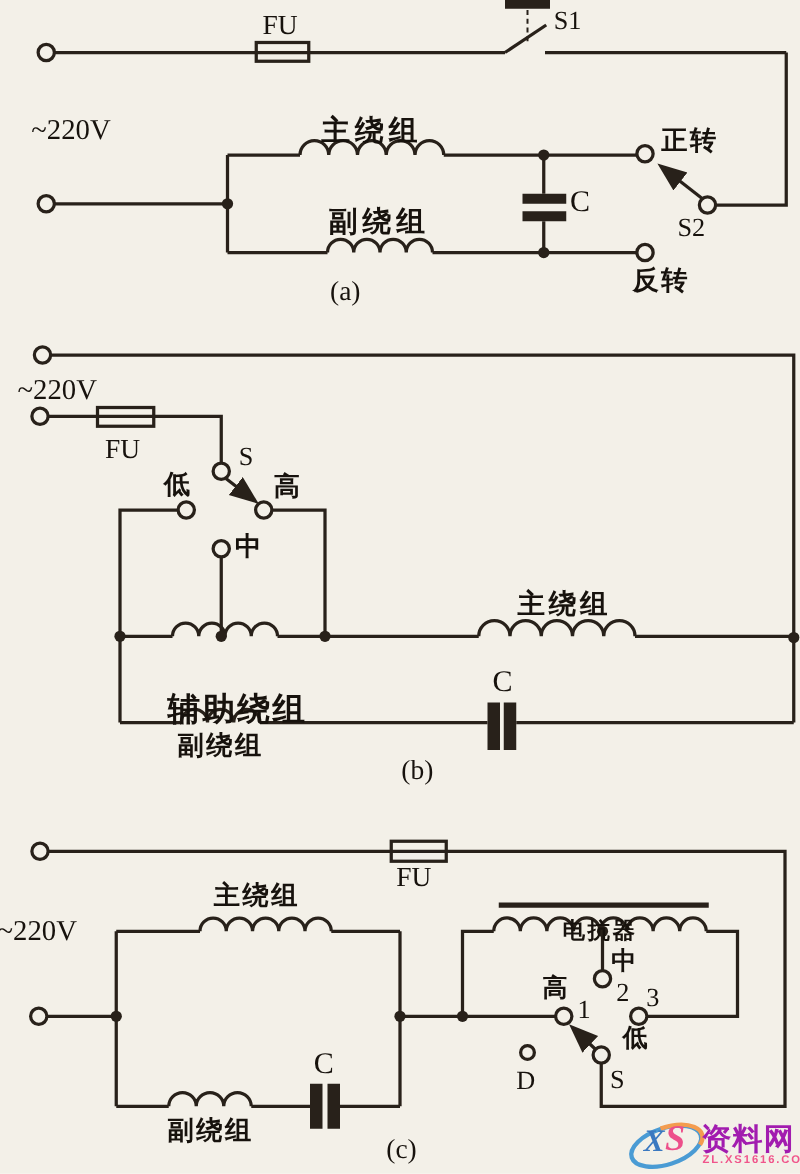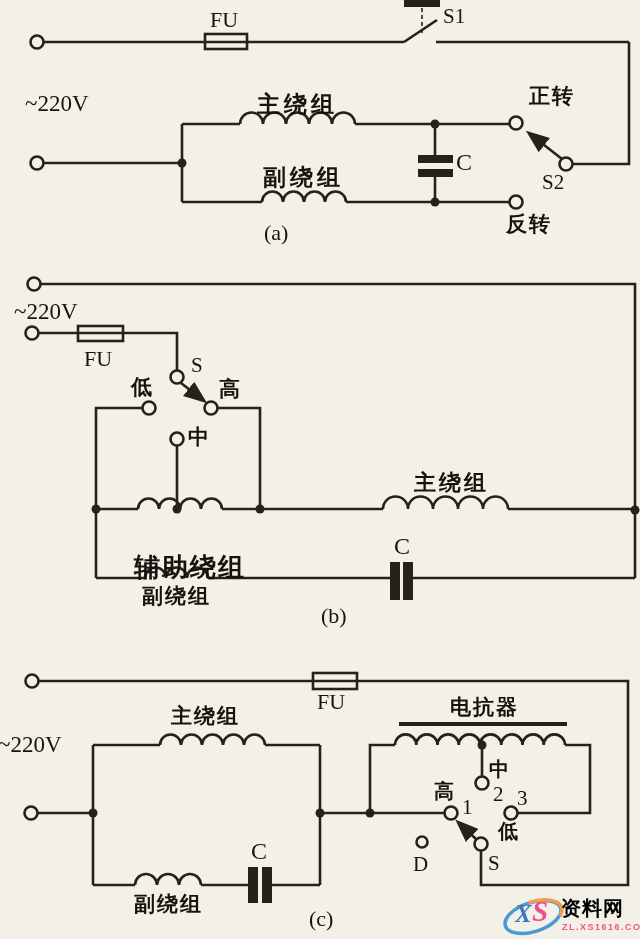--- a/index.html
+++ b/index.html
@@ -17,21 +17,21 @@
     white-space:nowrap;
     line-height:1;
     font-family:"Liberation Serif","DejaVu Serif",serif;
   }
   .cjk{letter-spacing:4px;font-weight:600;}
   .latin{font-weight:500;}
   .caption{font-weight:500;}
   #watermark{position:absolute;left:495px;top:893px;width:145px;height:46px;}
   #watermark .wm-x{position:absolute;left:20px;top:7px;font-size:25px;font-style:italic;font-weight:bold;color:#3b78c0;}
   #watermark .wm-s{position:absolute;left:37px;top:2px;font-size:29px;font-style:italic;font-weight:bold;color:#ed4f8a;}
-  #watermark .wm-name{position:absolute;left:66px;top:2px;font-size:20px;font-weight:bold;color:#000000;letter-spacing:1px;font-family:"Liberation Sans","DejaVu Sans",sans-serif;}
+  #watermark .wm-name{position:absolute;left:66px;top:2px;font-size:24px;font-weight:bold;color:#a21caf;letter-spacing:1px;font-family:"Liberation Sans","DejaVu Sans",sans-serif;}
   #watermark .wm-url{position:absolute;left:67px;top:29px;font-size:9px;font-weight:bold;color:#f0558b;letter-spacing:1.5px;font-family:"Liberation Sans","DejaVu Sans",sans-serif;}
 </style>
 </head>
 <body>
 
 <div id="stage">
 
   <svg id="circuit-svg" width="640" height="939" viewBox="0 0 640 939">
     <defs>
       <marker id="arrow" markerWidth="10" markerHeight="8" refX="7" refY="3.5" orient="auto">
@@ -165,41 +165,41 @@
       <circle cx="422" cy="842" r="5.5" fill="#f3f0e8"></circle>
     </g>
   </svg>
 
   <span class="lbl latin" style="left:210px;top:9px;font-size:22px;">FU</span>
   <span class="lbl latin" style="left:443px;top:6px;font-size:21px;text-align:center;">S1</span>
   <span class="lbl latin" style="left:25px;top:92px;font-size:23px;">~220V</span>
   <span class="lbl cjk" style="left:257px;top:93px;font-size:23px;">主绕组</span>
   <span class="lbl cjk" style="left:263px;top:166px;font-size:23px;">副绕组</span>
   <span class="lbl latin" style="left:456px;top:150px;font-size:24px;">C</span>
-  <span class="lbl cjk" style="left:529px;top:86px;font-size:21px;letter-spacing:2px;">正转</span>
+  <span class="lbl cjk" style="left:529px;top:102px;font-size:21px;letter-spacing:2px;">正转</span>
   <span class="lbl latin" style="left:542px;top:172px;font-size:21px;">S2</span>
   <span class="lbl cjk" style="left:506px;top:214px;font-size:21px;letter-spacing:2px;">反转</span>
   <span class="lbl caption" style="left:264px;top:222px;font-size:22px;">(a)</span>
 
   <span class="lbl latin" style="left:14px;top:300px;font-size:23px;">~220V</span>
   <span class="lbl latin" style="left:84px;top:348px;font-size:22px;">FU</span>
   <span class="lbl latin" style="left:191px;top:355px;font-size:21px;">S</span>
   <span class="lbl cjk" style="left:131px;top:377px;font-size:21px;letter-spacing:0;">低</span>
   <span class="lbl cjk" style="left:219px;top:379px;font-size:21px;letter-spacing:0;">高</span>
   <span class="lbl cjk" style="left:188px;top:427px;font-size:21px;letter-spacing:0;">中</span>
   <span class="lbl cjk" style="left:134px;top:543px;font-size:26px;letter-spacing:2px;margin-top:12px;">辅助绕组</span>
   <span class="lbl cjk" style="left:414px;top:472px;font-size:22px;letter-spacing:3px;">主绕组</span>
   <span class="lbl latin" style="left:394px;top:534px;font-size:24px;">C</span>
   <span class="lbl cjk" style="left:142px;top:586px;font-size:21px;letter-spacing:2px;">副绕组</span>
   <span class="lbl caption" style="left:321px;top:605px;font-size:22px;">(b)</span>
 
   <span class="lbl latin" style="left:317px;top:691px;font-size:22px;">FU</span>
   <span class="lbl latin" style="left:-2px;top:733px;font-size:23px;">~220V</span>
   <span class="lbl cjk" style="left:171px;top:706px;font-size:21px;letter-spacing:2px;">主绕组</span>
-  <span class="lbl cjk" style="left:450px;top:697px;font-size:21px;letter-spacing:2px;">电抗器</span>
+  <span class="lbl cjk" style="left:450px;top:735px;font-size:18px;letter-spacing:2px;">电抗器</span>
   <span class="lbl cjk" style="left:489px;top:759px;font-size:20px;letter-spacing:0;">中</span>
   <span class="lbl latin" style="left:493px;top:784px;font-size:21px;">2</span>
   <span class="lbl latin" style="left:517px;top:788px;font-size:21px;">3</span>
   <span class="lbl cjk" style="left:434px;top:781px;font-size:20px;letter-spacing:0;">高</span>
   <span class="lbl latin" style="left:462px;top:797px;font-size:21px;">1</span>
   <span class="lbl cjk" style="left:498px;top:821px;font-size:20px;letter-spacing:0;">低</span>
   <span class="lbl latin" style="left:413px;top:854px;font-size:21px;">D</span>
   <span class="lbl latin" style="left:488px;top:853px;font-size:21px;">S</span>
   <span class="lbl latin" style="left:251px;top:839px;font-size:24px;">C</span>
   <span class="lbl cjk" style="left:134px;top:894px;font-size:21px;letter-spacing:2px;">副绕组</span>

